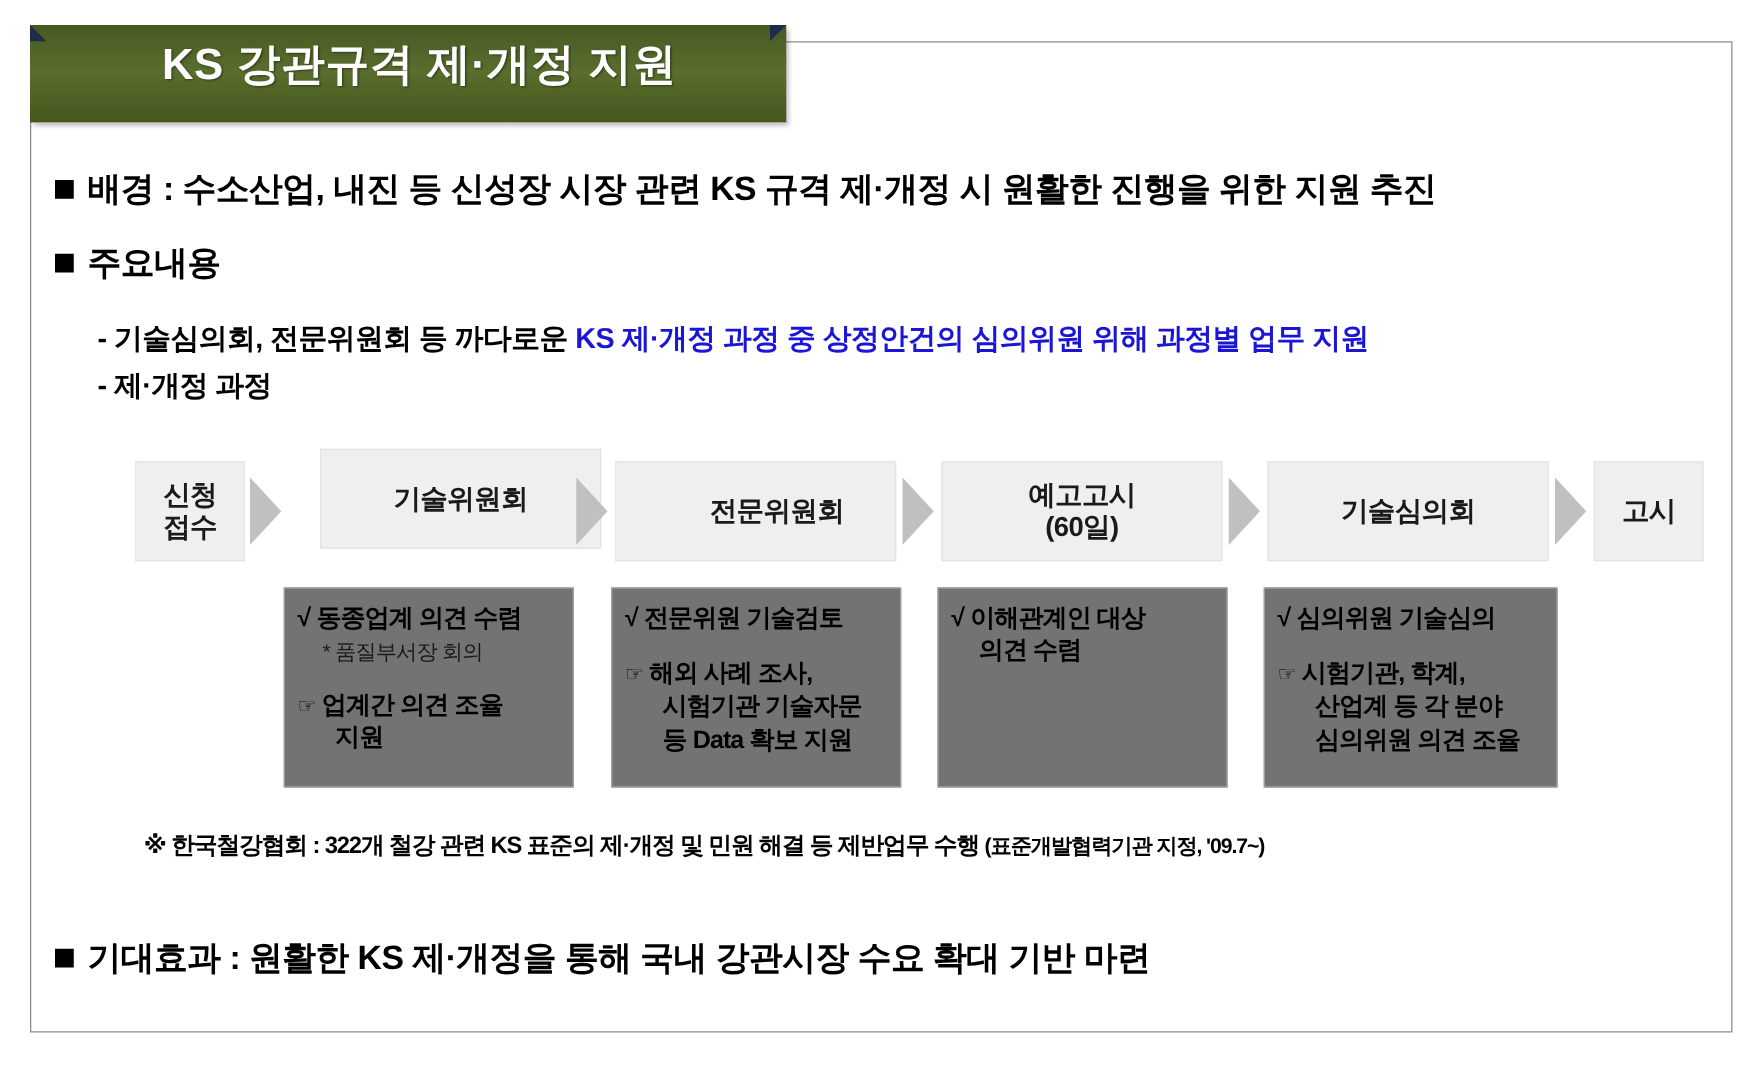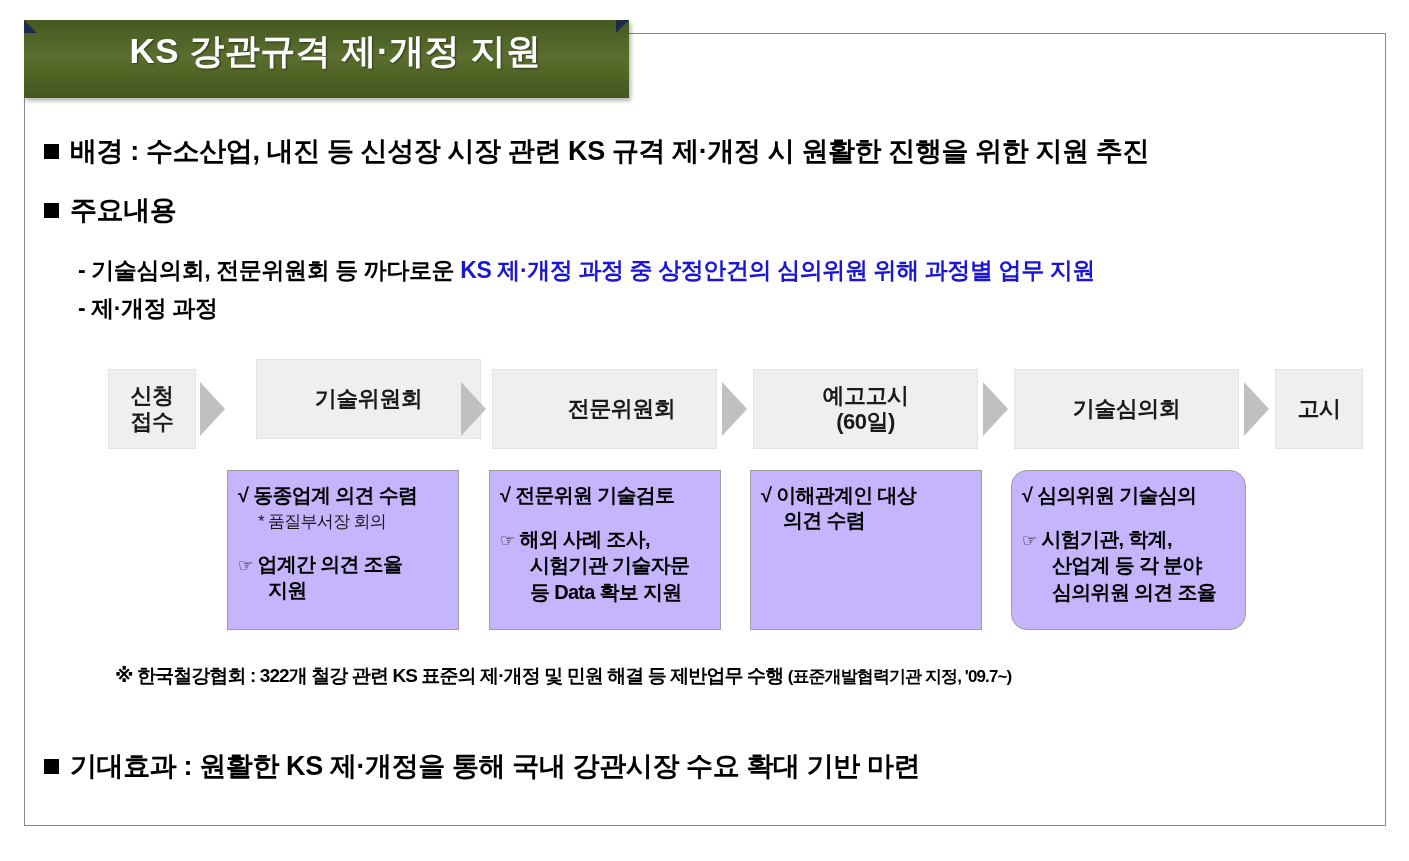--- a/index.html
+++ b/index.html
@@ -135,21 +135,21 @@
     position: absolute;
     width: 0; height: 0;
     border-style: solid;
     border-width: 27px 0 27px 25px;
     border-color: transparent transparent transparent #c0c0c0;
   }
 
   
   .detail-box {
     position: absolute;
-    background: #c4b5fd;
+    background: #737373;
     border: 1px solid #9e9e9e;
     box-sizing: border-box;
     padding: 12px 8px 8px 10px;
   }
   .d-head {
     font-size: 20px;
     font-weight: bold;
     letter-spacing: -0.7px;
     white-space: nowrap;
     line-height: 1.25;
@@ -273,21 +273,21 @@
   </div>
 
   <div class="detail-box" style="left:750px; top:470px; width:232px; height:160px;">
     <div class="d-head">
       <span>√</span>
       <span>이해관계인 대상</span>
       <span class="ind">의견 수렴</span>
     </div>
   </div>
 
-  <div class="detail-box" style="left:1011px; top:470px; width:235px; height:160px;border-radius:16px;">
+  <div class="detail-box" style="left:1011px; top:470px; width:235px; height:160px;">
     <div class="d-head">
       <span>√</span>
       <span>심의위원 기술심의</span>
     </div>
     <div class="d-point">
       <span class="hand">☞</span>
       <span>시험기관, 학계,</span>
       <span class="ind">산업계 등 각 분야</span>
       <span class="ind">심의위원 의견 조율</span>
     </div>

